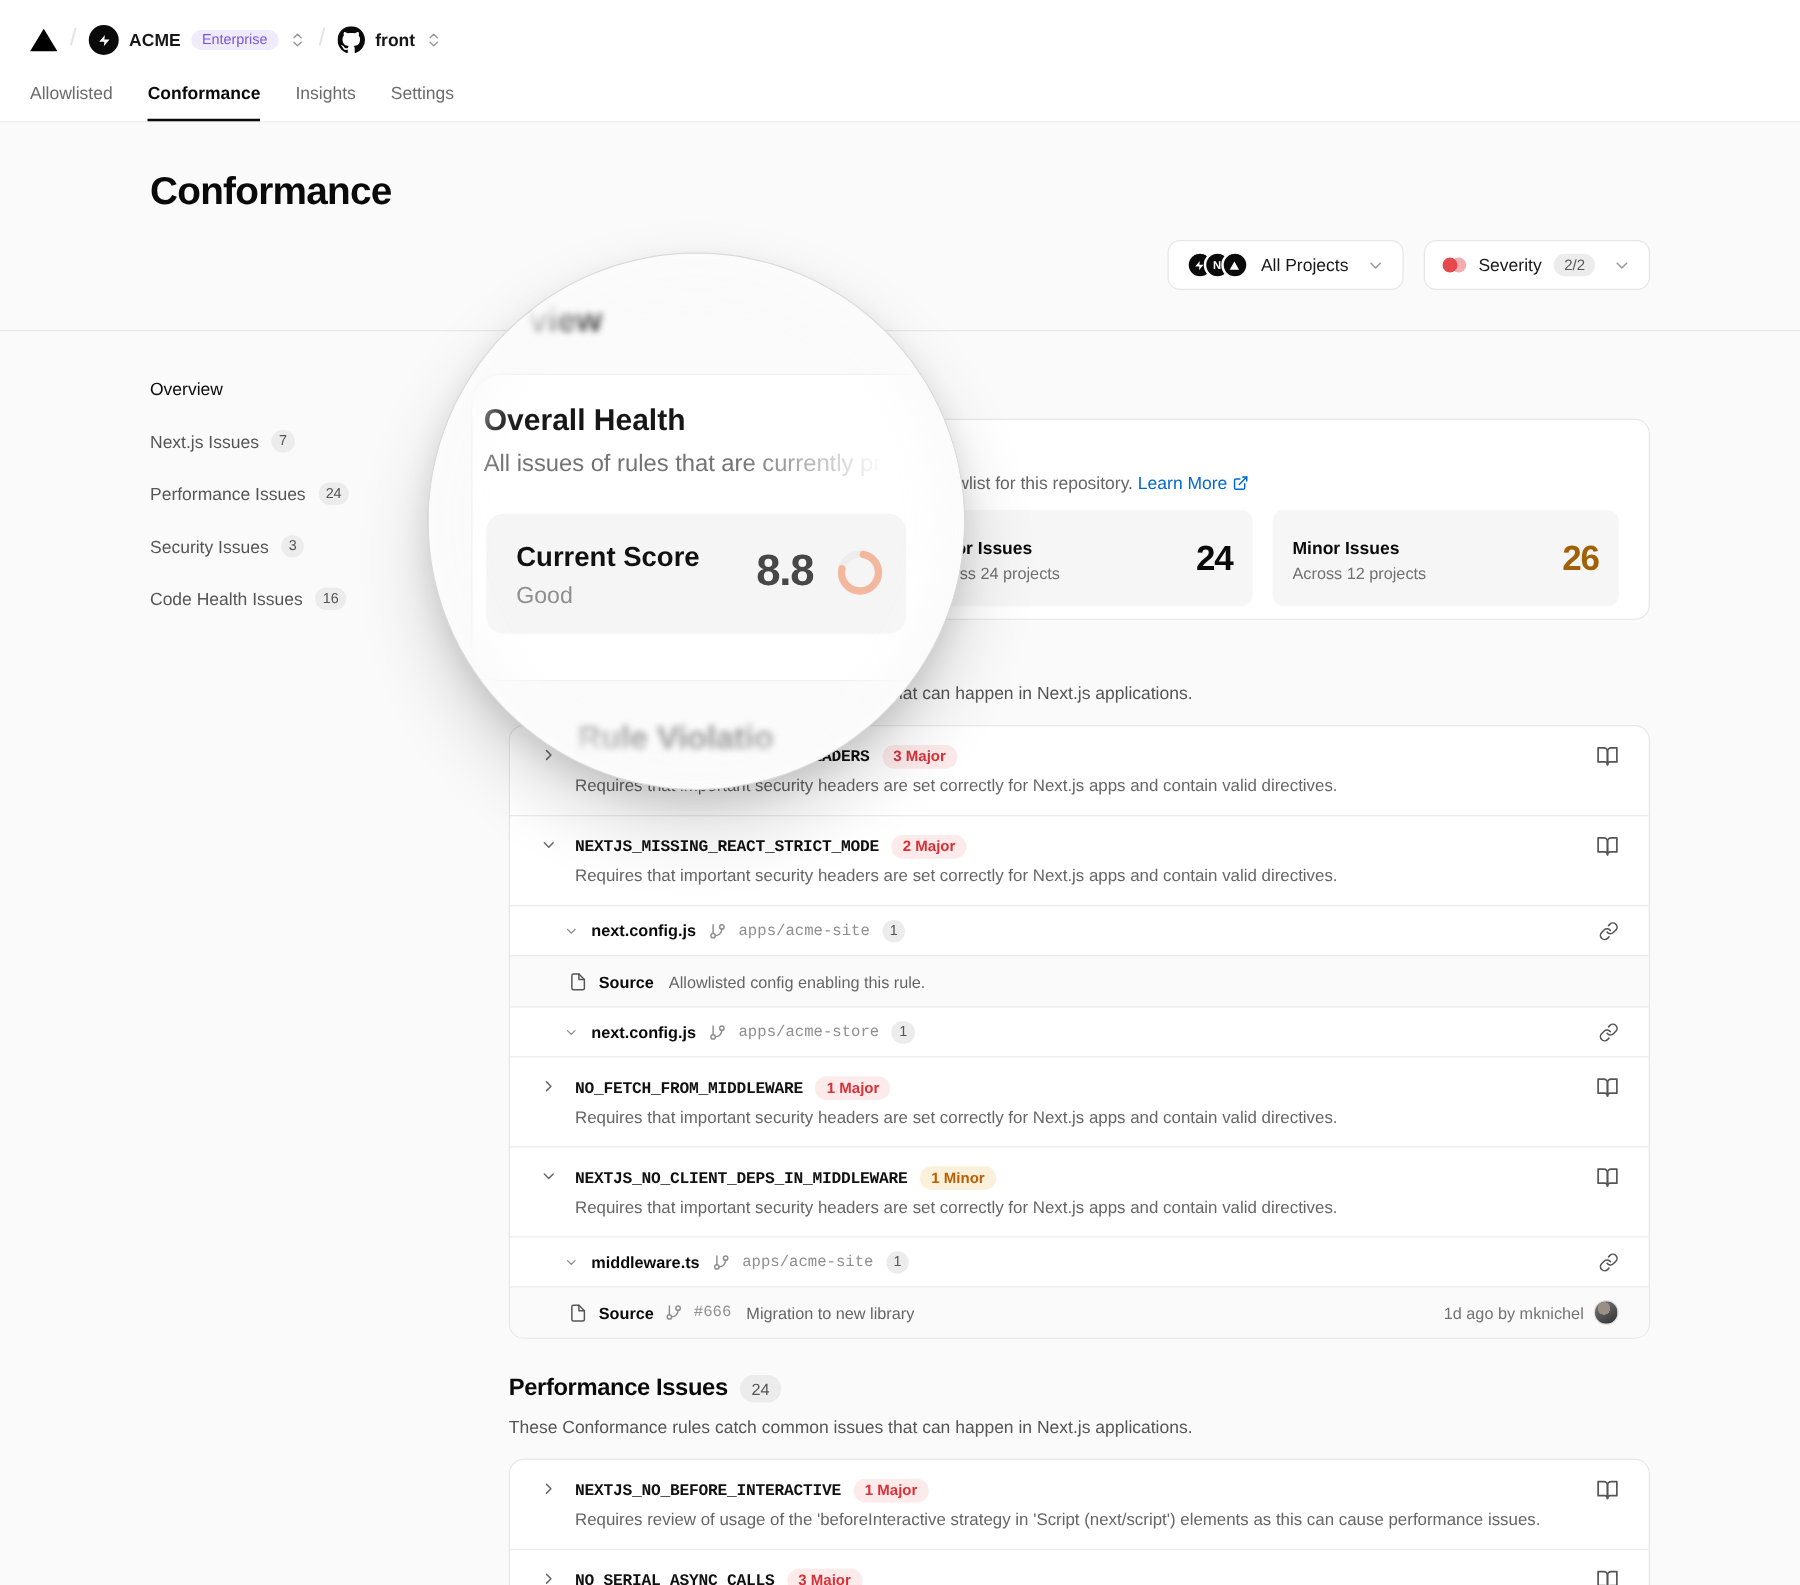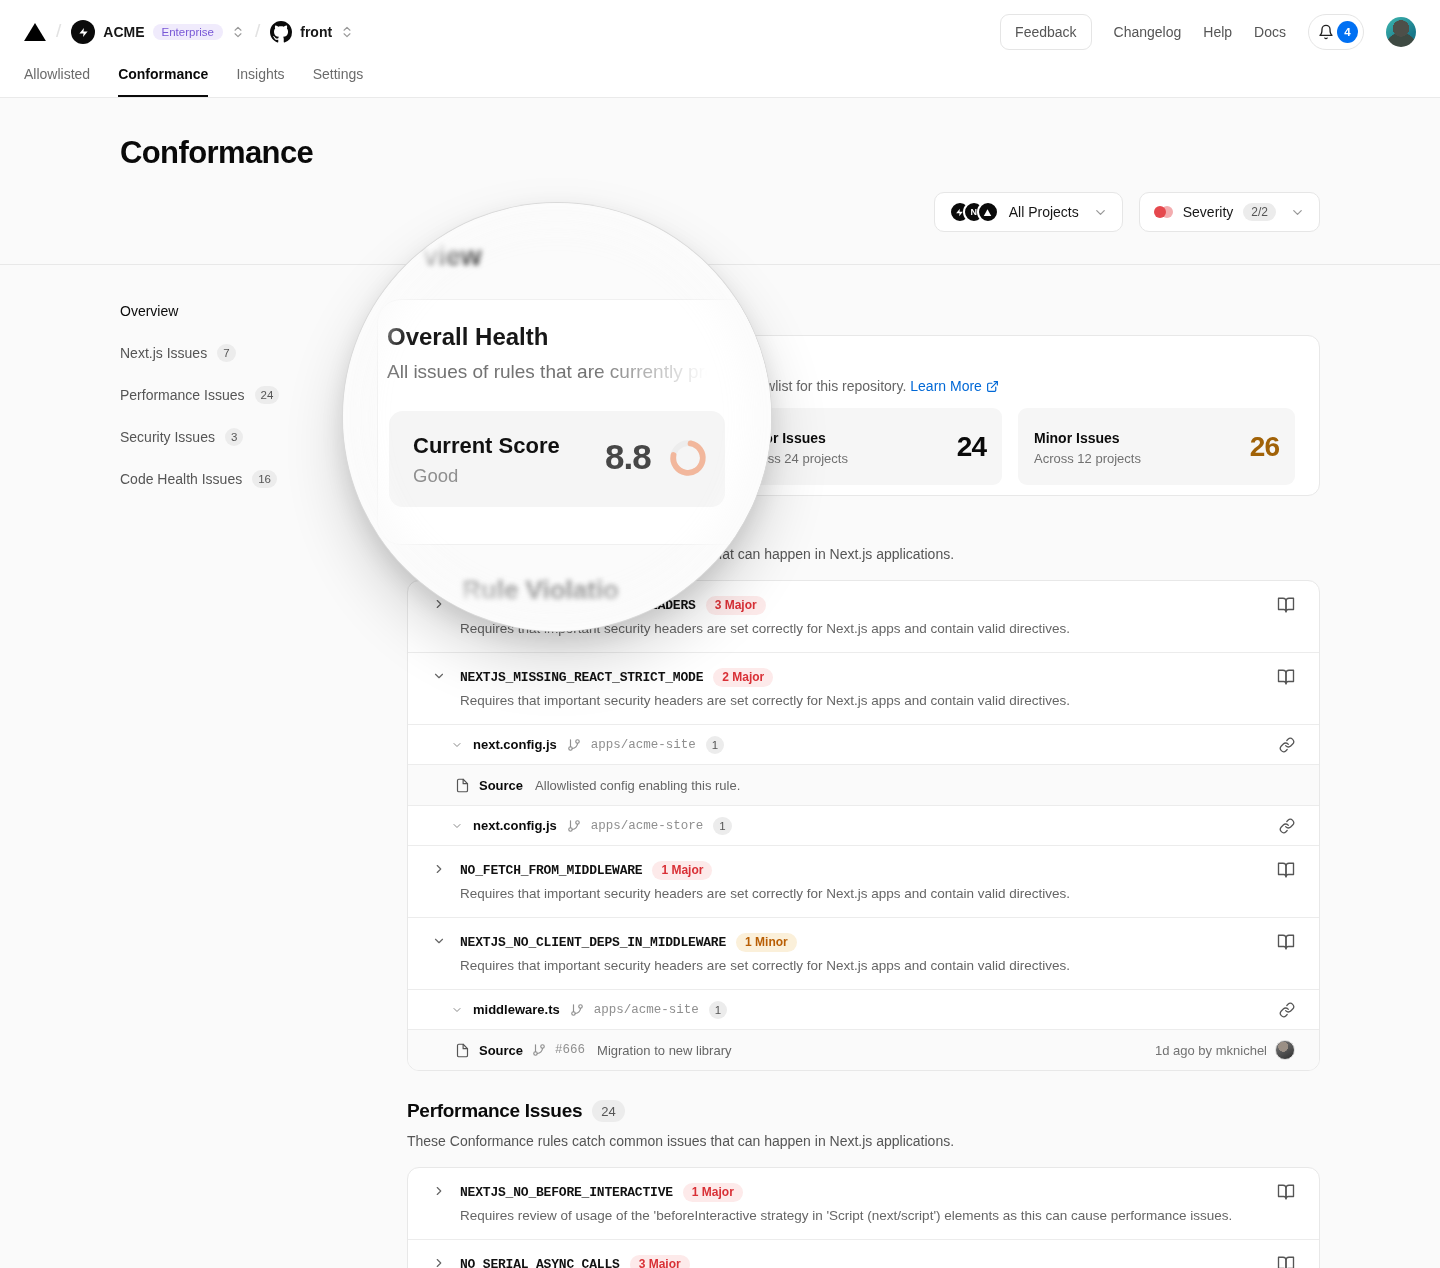--- a/index.html
+++ b/index.html
@@ -168,36 +168,20 @@
       </span>
       <span class="crumb-name">front</span>
       <span class="updown">
         <svg width="14" height="14" viewBox="0 0 24 24" fill="none" stroke="currentColor" stroke-width="2" stroke-linecap="round" stroke-linejoin="round">
             <polyline points="7 9 12 4 17 9"></polyline>
             <polyline points="7 15 12 20 17 15"></polyline>
           </svg>
       </span>
     </span>
   </div>
-  <div class="header-right">
-    <button class="btn-feedback">Feedback</button>
-    <a class="hlink">Changelog</a>
-    <a class="hlink">Help</a>
-    <a class="hlink">Docs</a>
-    <div class="bell-pill">
-      <span>
-        <svg width="16" height="16" viewBox="0 0 24 24" fill="none" stroke="#222" stroke-width="2" stroke-linecap="round" stroke-linejoin="round">
-            <path d="M18 8A6 6 0 0 0 6 8c0 7-3 9-3 9h18s-3-2-3-9"></path>
-            <path d="M13.73 21a2 2 0 0 1-3.46 0"></path>
-          </svg>
-      </span>
-      <span class="notif-badge">4</span>
-    </div>
-    <div class="avatar-user"></div>
-  </div>
 </header>
 
 <nav class="tabs">
   <a class="tab">Allowlisted</a>
   <a class="tab active">Conformance</a>
   <a class="tab">Insights</a>
   <a class="tab">Settings</a>
 </nav>
 
 <section class="hero">

